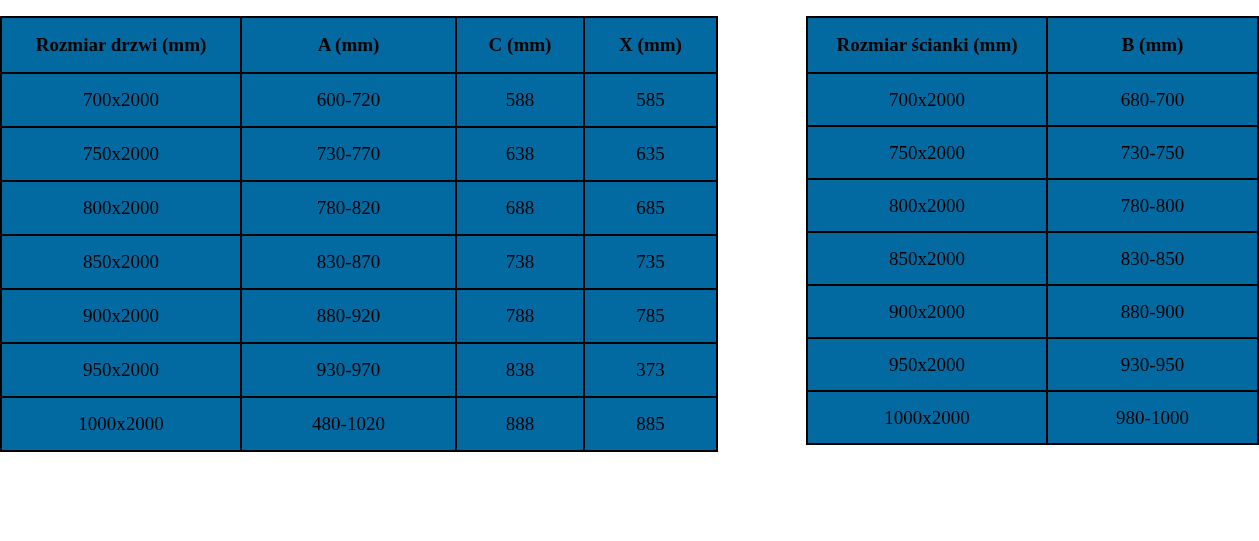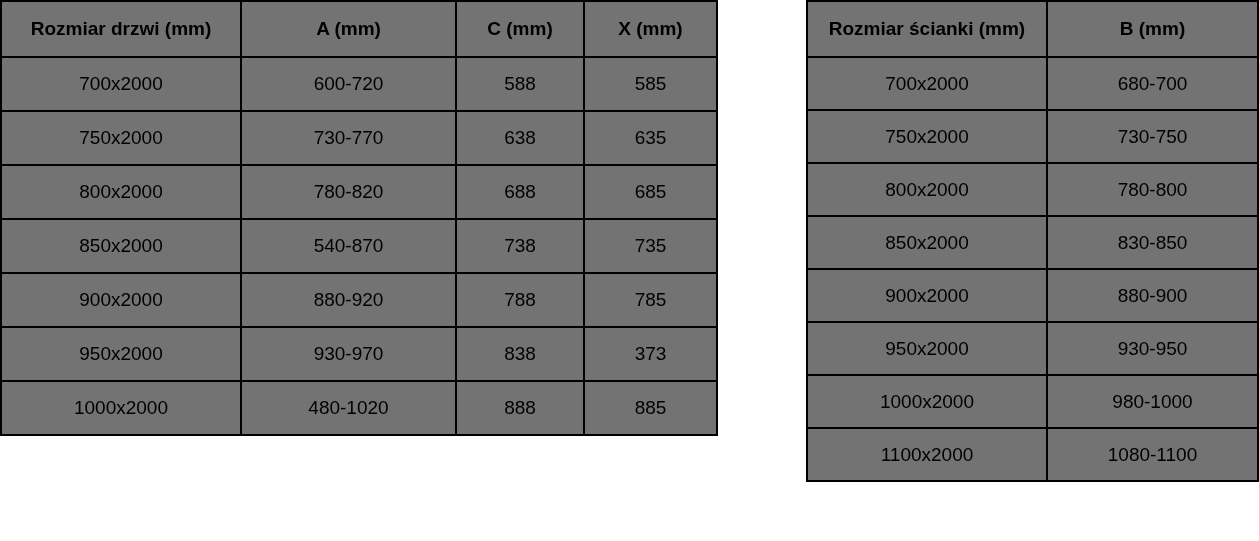--- a/index.html
+++ b/index.html
@@ -11,24 +11,25 @@
   }
   .canvas {
     position: relative;
     width: 1259px;
     height: 541px;
     background: #ffffff;
     overflow: hidden;
   }
   table.spec-table {
     position: absolute;
-    top: 0;
+    top: 16px;
     border-collapse: collapse;
     table-layout: fixed;
-    background: #737373;
+    background: #0369a1;
+    font-family: Liberation Serif, serif;
   }
   table.spec-table th,
   table.spec-table td {
     border: 2px solid #000000;
     text-align: center;
     vertical-align: middle;
     color: #000000;
     padding: 0;
     overflow: hidden;
     white-space: nowrap;
@@ -89,21 +90,21 @@
           <td>635</td>
         </tr>
         <tr>
           <td>800x2000</td>
           <td>780-820</td>
           <td>688</td>
           <td>685</td>
         </tr>
         <tr>
           <td>850x2000</td>
-          <td>540-870</td>
+          <td>830-870</td>
           <td>738</td>
           <td>735</td>
         </tr>
         <tr>
           <td>900x2000</td>
           <td>880-920</td>
           <td>788</td>
           <td>785</td>
         </tr>
         <tr>
@@ -154,20 +155,16 @@
           <td>880-900</td>
         </tr>
         <tr>
           <td>950x2000</td>
           <td>930-950</td>
         </tr>
         <tr>
           <td>1000x2000</td>
           <td>980-1000</td>
         </tr>
-        <tr>
-          <td>1100x2000</td>
-          <td>1080-1100</td>
-        </tr>
       </tbody>
   </table>
 
 </div>
 
 </body></html>

